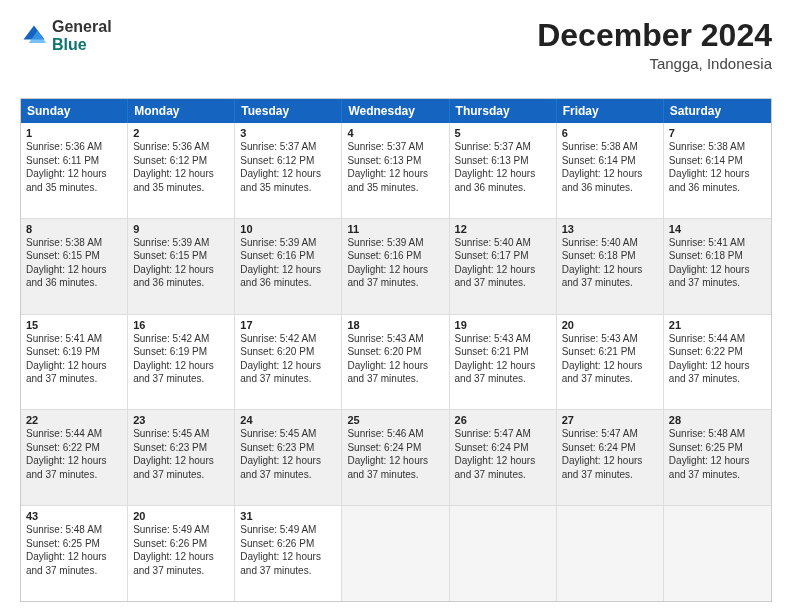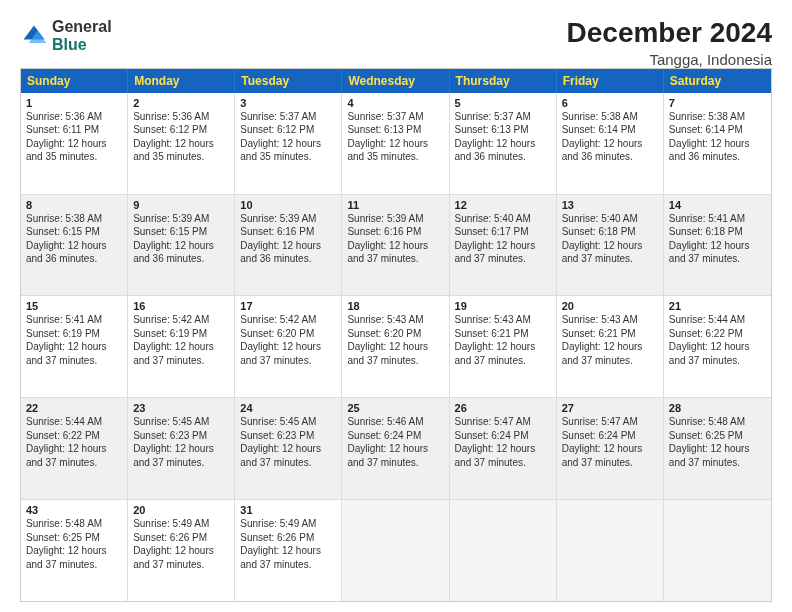--- a/index.html
+++ b/index.html
@@ -14,21 +14,21 @@
       width: 792px;
       height: 612px;
       padding: 18px 20px 10px 20px;
       display: flex;
       flex-direction: column;
     }
     .header {
       display: flex;
       justify-content: space-between;
       align-items: flex-start;
-      margin-bottom: 0;
+      margin-bottom: 26px;
       gap: 48px;
     }
     .logo {
       display: flex;
       align-items: center;
       gap: 4px;
     }
     .logo-text {
       font-size: 16px;
       font-weight: bold;
@@ -37,21 +37,21 @@
     .logo-text .general { color: #333; }
     .logo-text .blue { color: #0f766e; }
     .logo-icon {
       width: 28px;
       height: 28px;
     }
     .title-block {
       text-align: right;
     }
     .main-title {
-      font-size: 28px;
+      font-size: 32px;
       font-weight: bold;
       color: #222;
       line-height: 1.1;
     }
     .subtitle {
       font-size: 15px;
       color: #444;
       margin-top: 2px;
     }
     .calendar {
@@ -59,21 +59,21 @@
       display: flex;
       flex-direction: column;
       border: 1px solid #ccc;
     }
     .cal-header {
       display: grid;
       grid-template-columns: repeat(7, 1fr);
       background: #1565c0;
     }
     .cal-header-cell {
-      color: #fde047;
+      color: #ffffff;
       font-size: 12px;
       font-weight: bold;
       padding: 5px 6px;
       text-align: left;
       border-right: 1px solid #1976d2;
     }
     .cal-header-cell:last-child { border-right: none; }
     .cal-body {
       flex: 1;
       display: flex;

